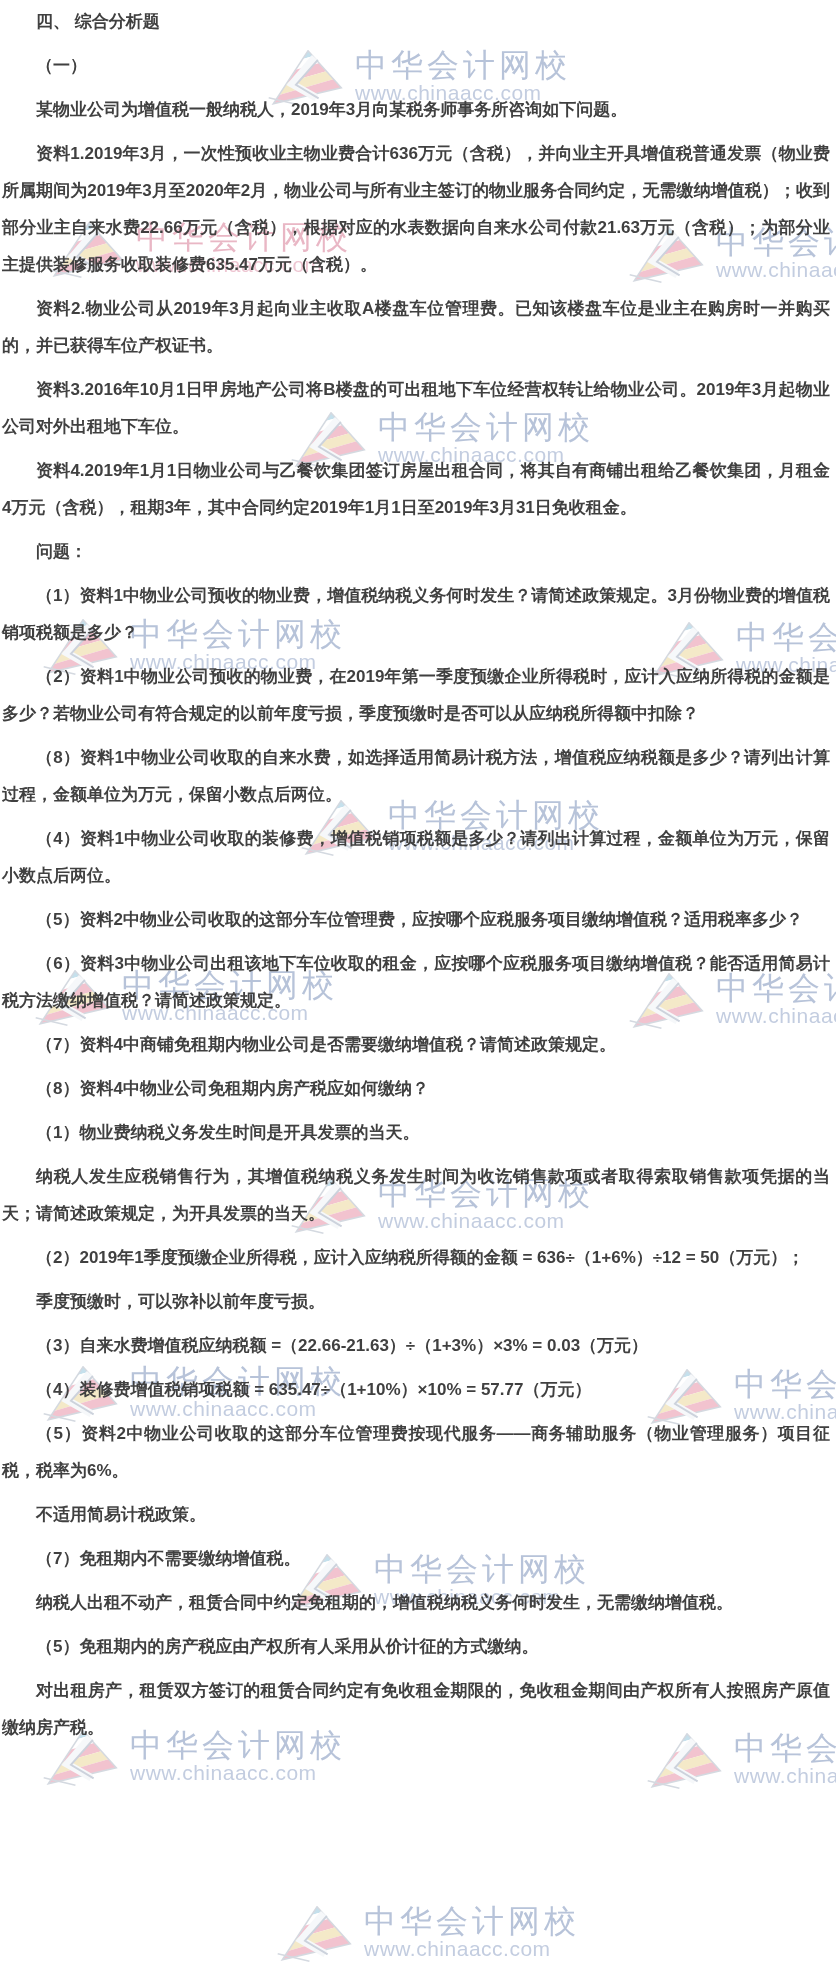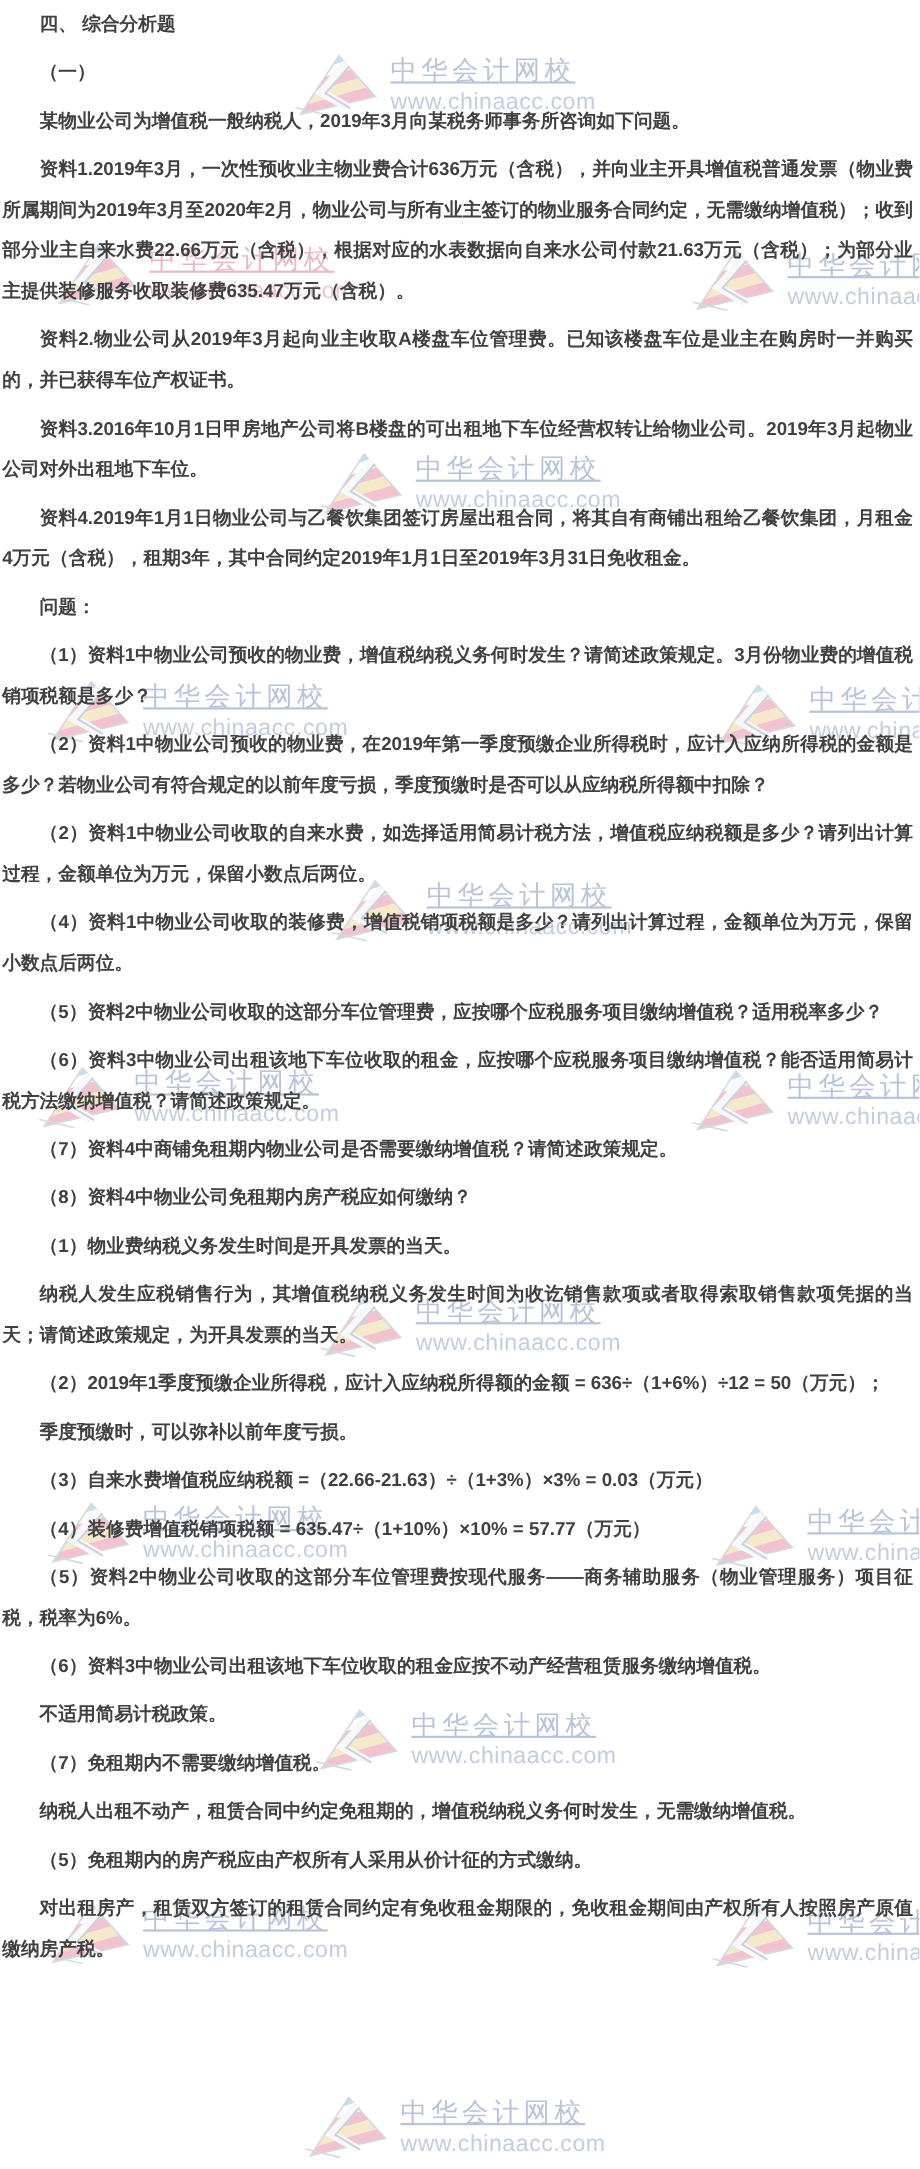--- a/index.html
+++ b/index.html
@@ -31,26 +31,25 @@
   .wm-layer{position:absolute;inset:0;z-index:1;pointer-events:none;}
   .wm{
     position:absolute;
     display:flex;
     align-items:flex-start;
     white-space:nowrap;
   }
   .wm-logo{width:80px;height:56px;flex:none;margin-right:10px;}
   .wm-txt{display:block;}
   .wm-brand{
-    font-size:24px;
+    font-size:32px;
     line-height:30px;
     letter-spacing:4px;
     color:#b7c3d9;
     font-weight:400;
-    text-decoration:underline;
   }
   .wm-url{
     font-size:21px;
     line-height:22px;
     letter-spacing:0.5px;
     color:#c3cde0;
     margin-top:2px;
   }
   .wm.pink .wm-brand{color:#e9b7c5;}
   .wm.pink .wm-url{color:#eec6d2;}
@@ -243,39 +242,38 @@
         <p class="para">资料3.2016年10月1日甲房地产公司将B楼盘的可出租地下车位经营权转让给物业公司。2019年3月起物业公司对外出租地下车位。</p>
         <p class="para">资料4.2019年1月1日物业公司与乙餐饮集团签订房屋出租合同，将其自有商铺出租给乙餐饮集团，月租金4万元（含税），租期3年，其中合同约定2019年1月1日至2019年3月31日免收租金。</p>
       </div>
 
     <p class="para">问题：</p>
 
     <div>
 
     <p class="para">（1）资料1中物业公司预收的物业费，增值税纳税义务何时发生？请简述政策规定。3月份物业费的增值税销项税额是多少？</p>
         <p class="para">（2）资料1中物业公司预收的物业费，在2019年第一季度预缴企业所得税时，应计入应纳所得税的金额是多少？若物业公司有符合规定的以前年度亏损，季度预缴时是否可以从应纳税所得额中扣除？</p>
-        <p class="para">（2）资料1中物业公司收取的自来水费，如选择适用简易计税方法，增值税应纳税额是多少？请列出计算过程，金额单位为万元，保留小数点后两位。</p>
+        <p class="para">（8）资料1中物业公司收取的自来水费，如选择适用简易计税方法，增值税应纳税额是多少？请列出计算过程，金额单位为万元，保留小数点后两位。</p>
         <p class="para">（4）资料1中物业公司收取的装修费，增值税销项税额是多少？请列出计算过程，金额单位为万元，保留小数点后两位。</p>
         <p class="para">（5）资料2中物业公司收取的这部分车位管理费，应按哪个应税服务项目缴纳增值税？适用税率多少？</p>
         <p class="para">（6）资料3中物业公司出租该地下车位收取的租金，应按哪个应税服务项目缴纳增值税？能否适用简易计税方法缴纳增值税？请简述政策规定。</p>
         <p class="para">（7）资料4中商铺免租期内物业公司是否需要缴纳增值税？请简述政策规定。</p>
         <p class="para">（8）资料4中物业公司免租期内房产税应如何缴纳？</p>
       </div>
 
 
     <div>
 
     <p class="para">（1）物业费纳税义务发生时间是开具发票的当天。</p>
         <p class="para">纳税人发生应税销售行为，其增值税纳税义务发生时间为收讫销售款项或者取得索取销售款项凭据的当天；请简述政策规定，为开具发票的当天。</p>
         <p class="para">（2）2019年1季度预缴企业所得税，应计入应纳税所得额的金额 = 636÷（1+6%）÷12 = 50（万元）；</p>
         <p class="para">季度预缴时，可以弥补以前年度亏损。</p>
         <p class="para">（3）自来水费增值税应纳税额 =（22.66-21.63）÷（1+3%）×3% = 0.03（万元）</p>
         <p class="para">（4）装修费增值税销项税额 = 635.47÷（1+10%）×10% = 57.77（万元）</p>
         <p class="para">（5）资料2中物业公司收取的这部分车位管理费按现代服务——商务辅助服务（物业管理服务）项目征税，税率为6%。</p>
-        <p class="para">（6）资料3中物业公司出租该地下车位收取的租金应按不动产经营租赁服务缴纳增值税。</p>
         <p class="para">不适用简易计税政策。</p>
         <p class="para">（7）免租期内不需要缴纳增值税。</p>
         <p class="para">纳税人出租不动产，租赁合同中约定免租期的，增值税纳税义务何时发生，无需缴纳增值税。</p>
         <p class="para">（5）免租期内的房产税应由产权所有人采用从价计征的方式缴纳。</p>
         <p class="para">对出租房产，租赁双方签订的租赁合同约定有免收租金期限的，免收租金期间由产权所有人按照房产原值缴纳房产税。</p>
       </div>
   </div>
 
 </div>
 

